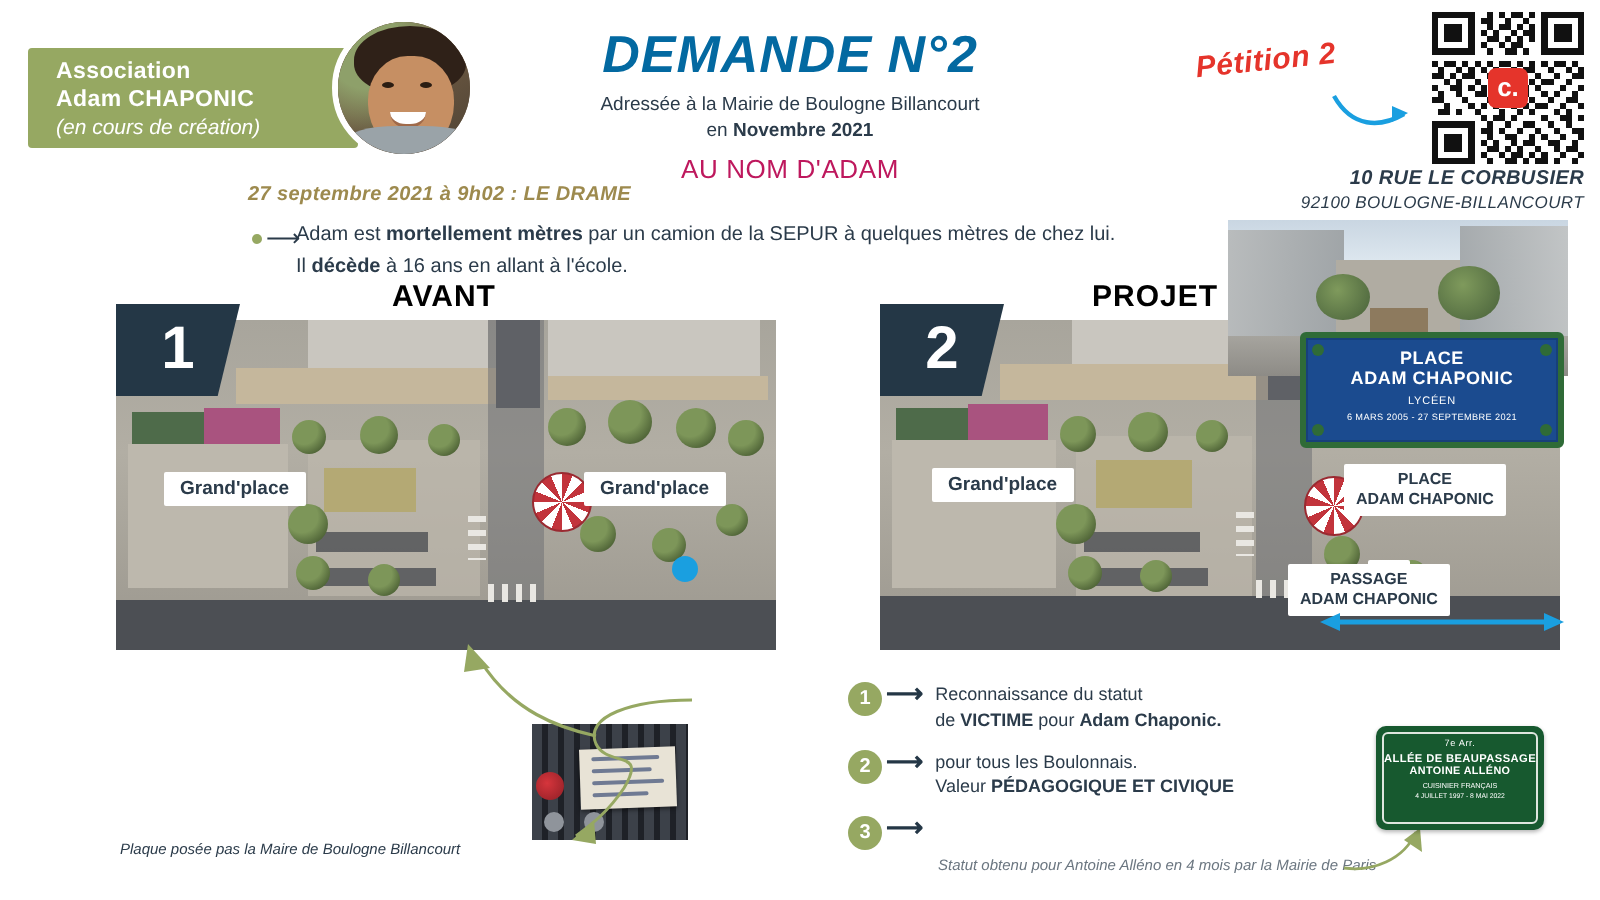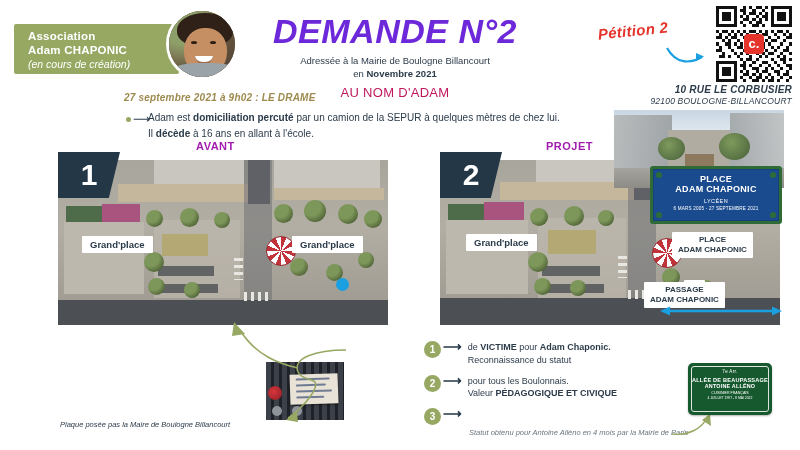--- a/index.html
+++ b/index.html
@@ -30,21 +30,21 @@
      radial-gradient(circle at 22% 22%, #8ea06a 0 26%, rgba(142,160,106,0) 60%),
      linear-gradient(145deg,#7d6a4f 0%,#6d5942 45%,#4d4234 100%);}
   .av-hair{position:absolute;left:8px;top:2px;width:56px;height:34px;border-radius:50% 50% 44% 44%;background:#2f2118;}
   .av-face{position:absolute;left:15px;top:17px;width:43px;height:48px;border-radius:46% 46% 50% 50%;background:#c68f63;}
   .av-eye{position:absolute;width:6px;height:3px;border-radius:50%;background:#2b1d12;top:30px;}
   .av-eye.l{left:22px;} .av-eye.r{left:41px;}
   .av-smile{position:absolute;left:26px;top:45px;width:18px;height:8px;border-radius:0 0 12px 12px;background:#fff;border-bottom:2px solid #a06a4a;}
   .av-shirt{position:absolute;left:4px;bottom:-4px;width:64px;height:18px;background:#9aa3a8;border-radius:40% 40% 0 0;}
 
   .title-wrap{ position:absolute; left:250px; top:12px; width:290px; text-align:center;}
-  .title-main{ font-size:34px; font-weight:bold; font-style:italic; color:#6d28d9; letter-spacing:.5px;}
+  .title-main{ font-size:26px; font-weight:bold; font-style:italic; color:#0369a1; letter-spacing:.5px;}
   .title-sub{ font-size:9.5px; color:#2b3b4a; margin-top:3px; line-height:1.4;}
   .title-sub b{font-weight:bold;}
   .title-nom{ font-size:13px; color:#be185d; margin-top:4px; letter-spacing:.3px;}
 
   .petition{ position:absolute; right:112px; top:22px; width:110px; text-align:center;}
   .petition-word{
     font-size:15px; color:#e5342b; font-style:italic; font-weight:bold;
     transform:rotate(-6deg); letter-spacing:.3px;
   }
   .pet-arrow{ position:absolute; right:94px; top:44px; width:40px; height:22px;}
@@ -60,21 +60,21 @@
   .addr-2{ font-size:8.5px; font-style:italic; color:#2b3b4a; letter-spacing:.2px; margin-top:1px;}
 
   .drame{ position:absolute; left:124px; top:92px; font-size:10px; font-weight:bold;
           font-style:italic; color:#9d8a4e; letter-spacing:.2px;}
   .bullet{ position:absolute; left:126px; top:113px; display:flex; align-items:center; gap:2px;}
   .bullet .dot{width:5px;height:5px;border-radius:50%;background:#96a862;}
   .bullet .arw{font-size:12px;color:#2b3b4a;line-height:1;}
   .drame-txt{ position:absolute; left:148px; top:110px; width:460px; font-size:10px; line-height:1.55;}
 
   
-  .panel-head{ position:absolute; font-size:11px; font-weight:bold; color:#a21caf; letter-spacing:.5px;}
+  .panel-head{ position:absolute; font-size:15px; font-weight:bold; color:#000000; letter-spacing:.5px;}
   .head-avant{ left:196px; top:140px;}
   .head-projet{ left:546px; top:140px;}
 
   .numbadge{
     position:absolute; width:62px; height:46px; background:#243746; color:#fff;
     font-size:30px; font-weight:bold; display:flex; align-items:center; justify-content:center;
     clip-path: polygon(0 0, 100% 0, 82% 100%, 0 100%); z-index:6;
   }
   .badge1{ left:58px; top:152px;}
   .badge2{ left:440px; top:152px;}
@@ -385,21 +385,21 @@
     <div class="addr-1">10 RUE LE CORBUSIER</div>
     <div class="addr-2">92100 BOULOGNE-BILLANCOURT</div>
   </div>
 
   <div class="drame">27 septembre 2021 à 9h02 : LE DRAME</div>
   <div class="bullet">
     <span class="dot"></span>
     <span class="arw">⟶</span>
   </div>
   <div class="drame-txt">
-    <div><span>Adam est </span><b>domiciliation percuté</b><span> par un camion de la SEPUR à quelques mètres de chez lui.</span></div>
+    <div><span>Adam est </span><b>mortellement mètres</b><span> par un camion de la SEPUR à quelques mètres de chez lui.</span></div>
     <div><span>Il </span><b>décède</b><span> à 16 ans en allant à l'école.</span></div>
   </div>
 
   <div class="panel-head head-avant">AVANT</div>
   <div class="numbadge badge1">1</div>
 
   <div class="aerial map1">
     <div class="ae-base"></div>
     <div class="ae-roof" style="left:96px;top:0;width:90px;height:26px;"></div>
     <div class="ae-roof" style="left:216px;top:0;width:106px;height:30px;"></div>
@@ -528,22 +528,22 @@
     <div class="mp-bolt" style="left:6px;"></div>
     <div class="mp-bolt" style="left:26px;"></div>
   </div>
 
   <div class="demands">
 
     <div class="demand">
       <div class="d-num">1</div>
       <div class="d-arw">⟶</div>
       <div class="d-txt">
+        <div>Reconnaissance du statut</div>
         <div><span>de </span><b>VICTIME</b><span> pour </span><b>Adam Chaponic.</b></div>
-        <div>Reconnaissance du statut</div>
       </div>
     </div>
 
     <div class="demand">
       <div class="d-num">2</div>
       <div class="d-arw">⟶</div>
       <div class="d-txt">
         <div>pour tous les Boulonnais.</div>
         <div><span>Valeur </span><b>PÉDAGOGIQUE ET CIVIQUE</b></div>
       </div>

